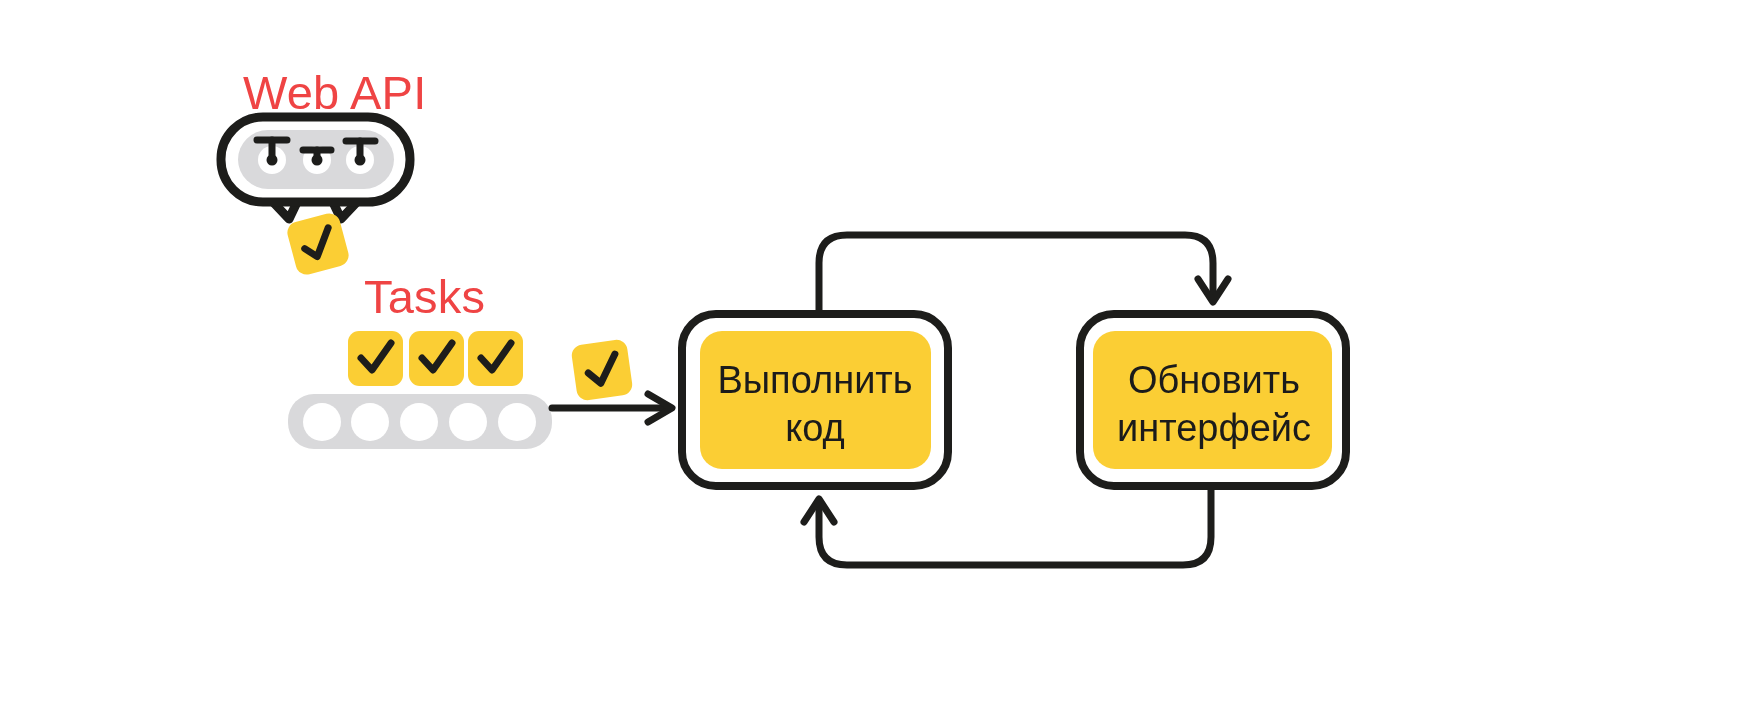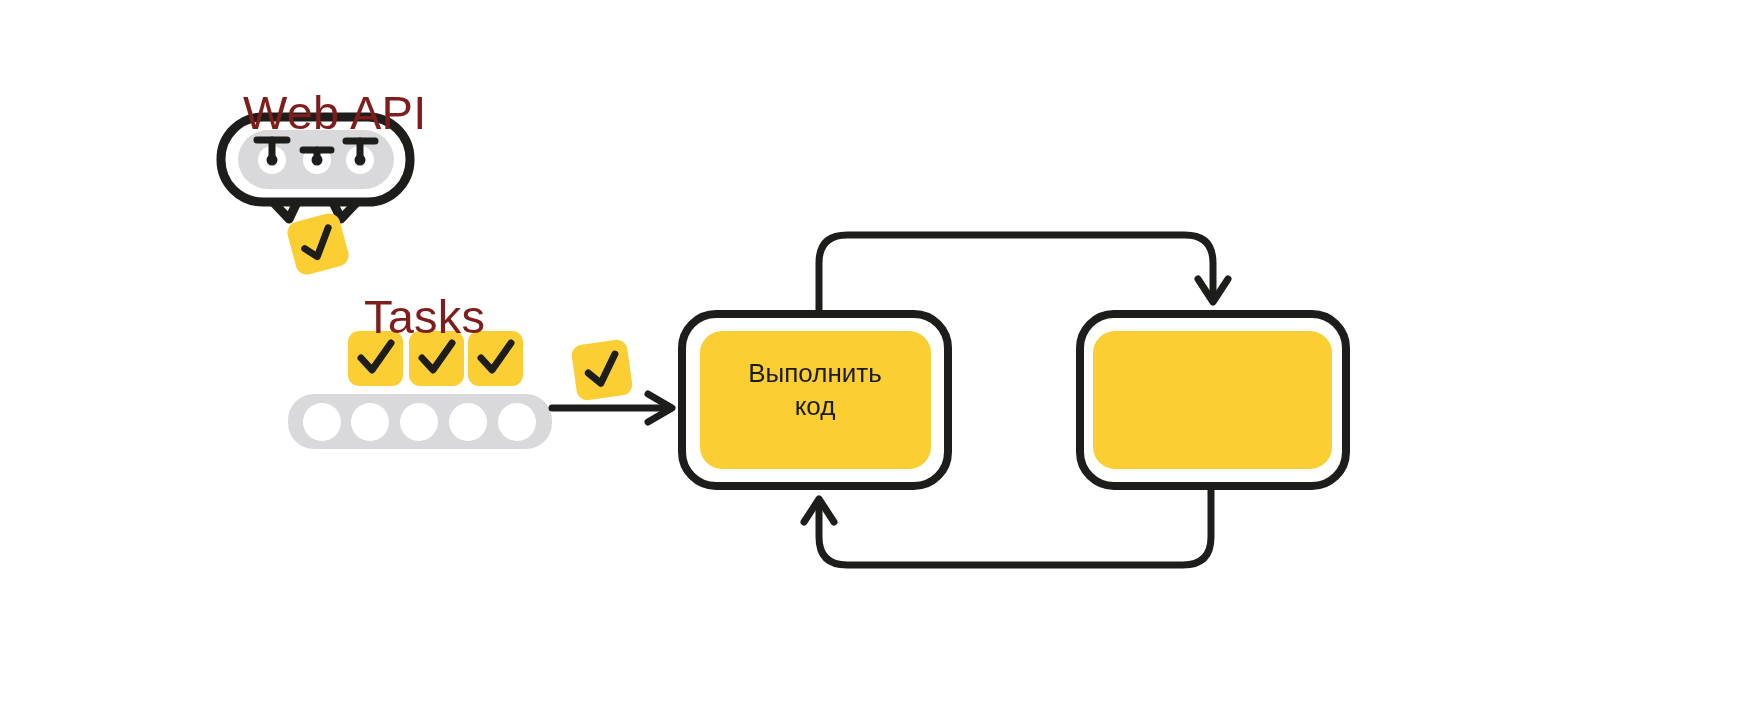--- a/index.html
+++ b/index.html
@@ -6,33 +6,32 @@
   body{
     width:1740px;height:720px;
     background:#ffffff;
     font-family:"Liberation Sans","DejaVu Sans",sans-serif;
     overflow:hidden;
   }
   #stage{position:relative;width:1740px;height:720px;}
   #stage svg{position:absolute;top:0;left:0;width:1740px;height:720px;}
   .lbl{
     position:absolute;
-    color:#7f1d1d;
+    color:#ef4444;
     white-space:nowrap;
     line-height:1.08;
     user-select:none;
-    margin-top:20px;
   }
   #webapi-label{left:243px;top:68px;font-size:47px;letter-spacing:0.2px;}
   #tasks-label{left:364px;top:272px;font-size:47px;letter-spacing:0.2px;text-align:right;}
   .boxtext{
     position:absolute;
     text-align:center;
     color:#1b1b1b;
-    font-size:26px;
+    font-size:38px;
     line-height:1.25;
     white-space:pre;
     user-select:none;
   }
   #exec-text{left:690px;top:357px;width:250px;}
   #update-text{left:1090px;top:357px;width:248px;}
 </style>
 </head>
 <body>
 
@@ -129,14 +128,16 @@
     </g>
   </svg>
 
   <div class="lbl" id="webapi-label">Web API</div>
 
   <div class="lbl" id="tasks-label">Tasks</div>
 
   <div class="boxtext" id="exec-text">Выполнить
 код</div>
 
+  <div class="boxtext" id="update-text">Обновить
+интерфейс</div>
 
 </div>
 
 </body></html>

